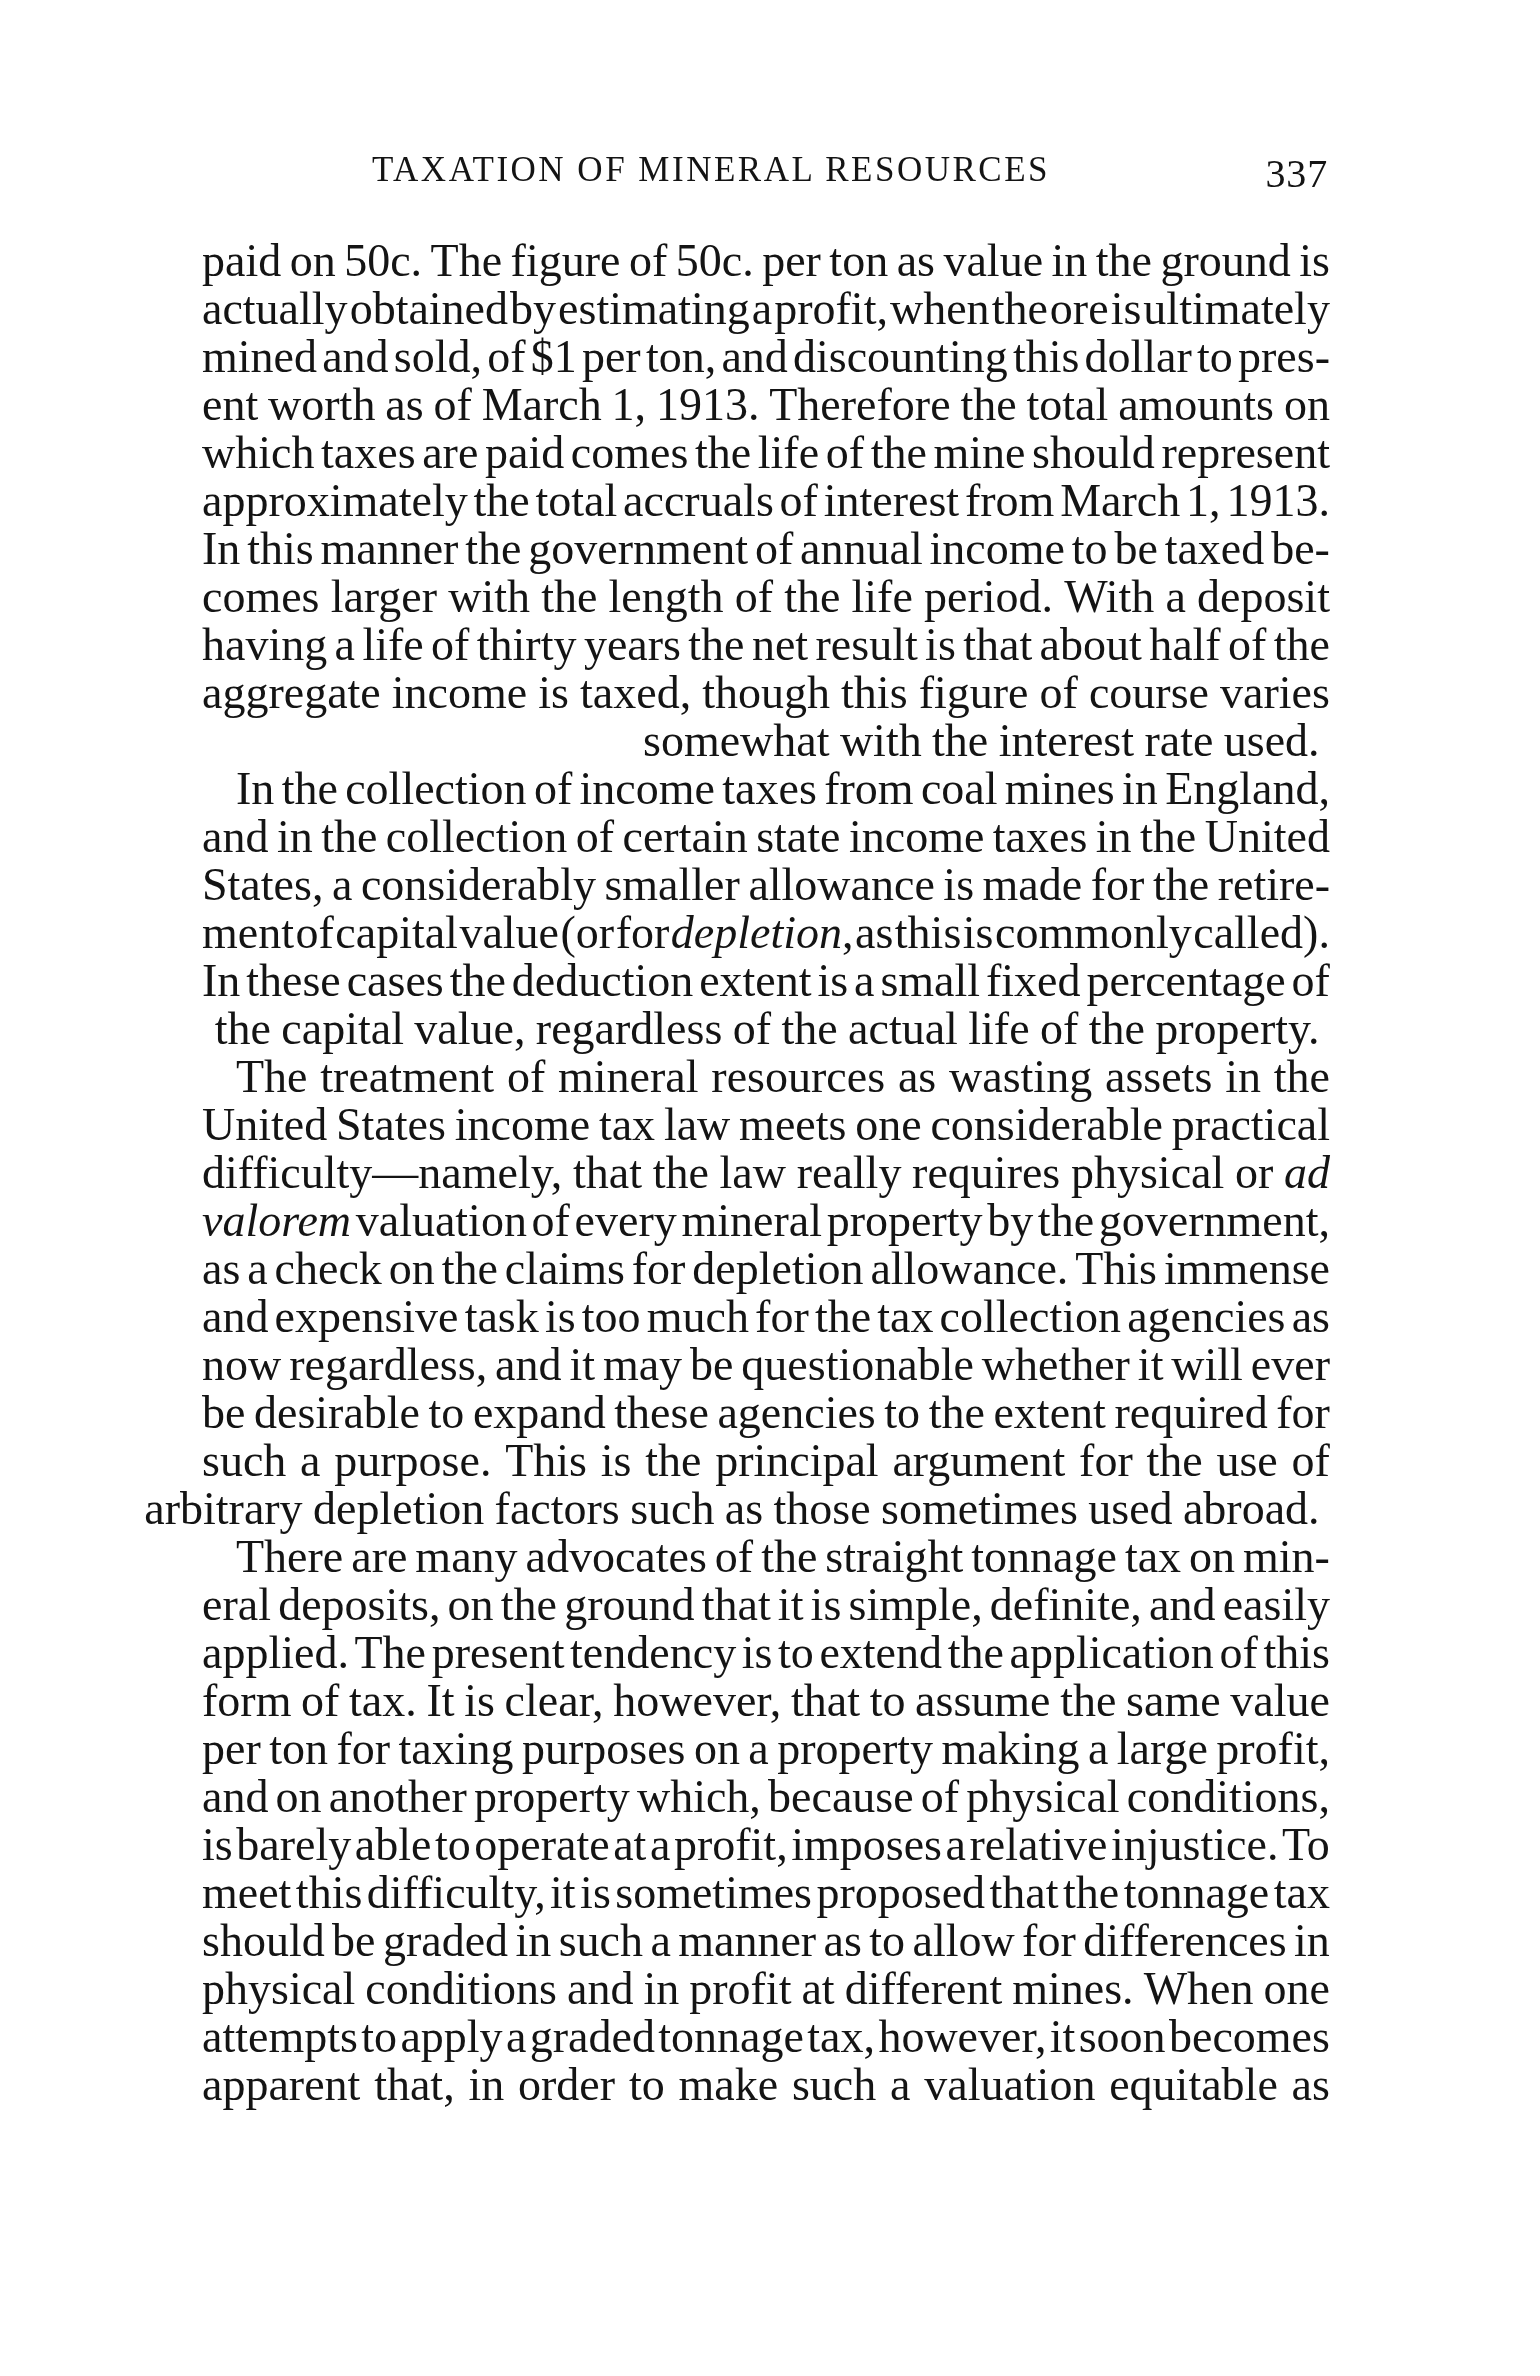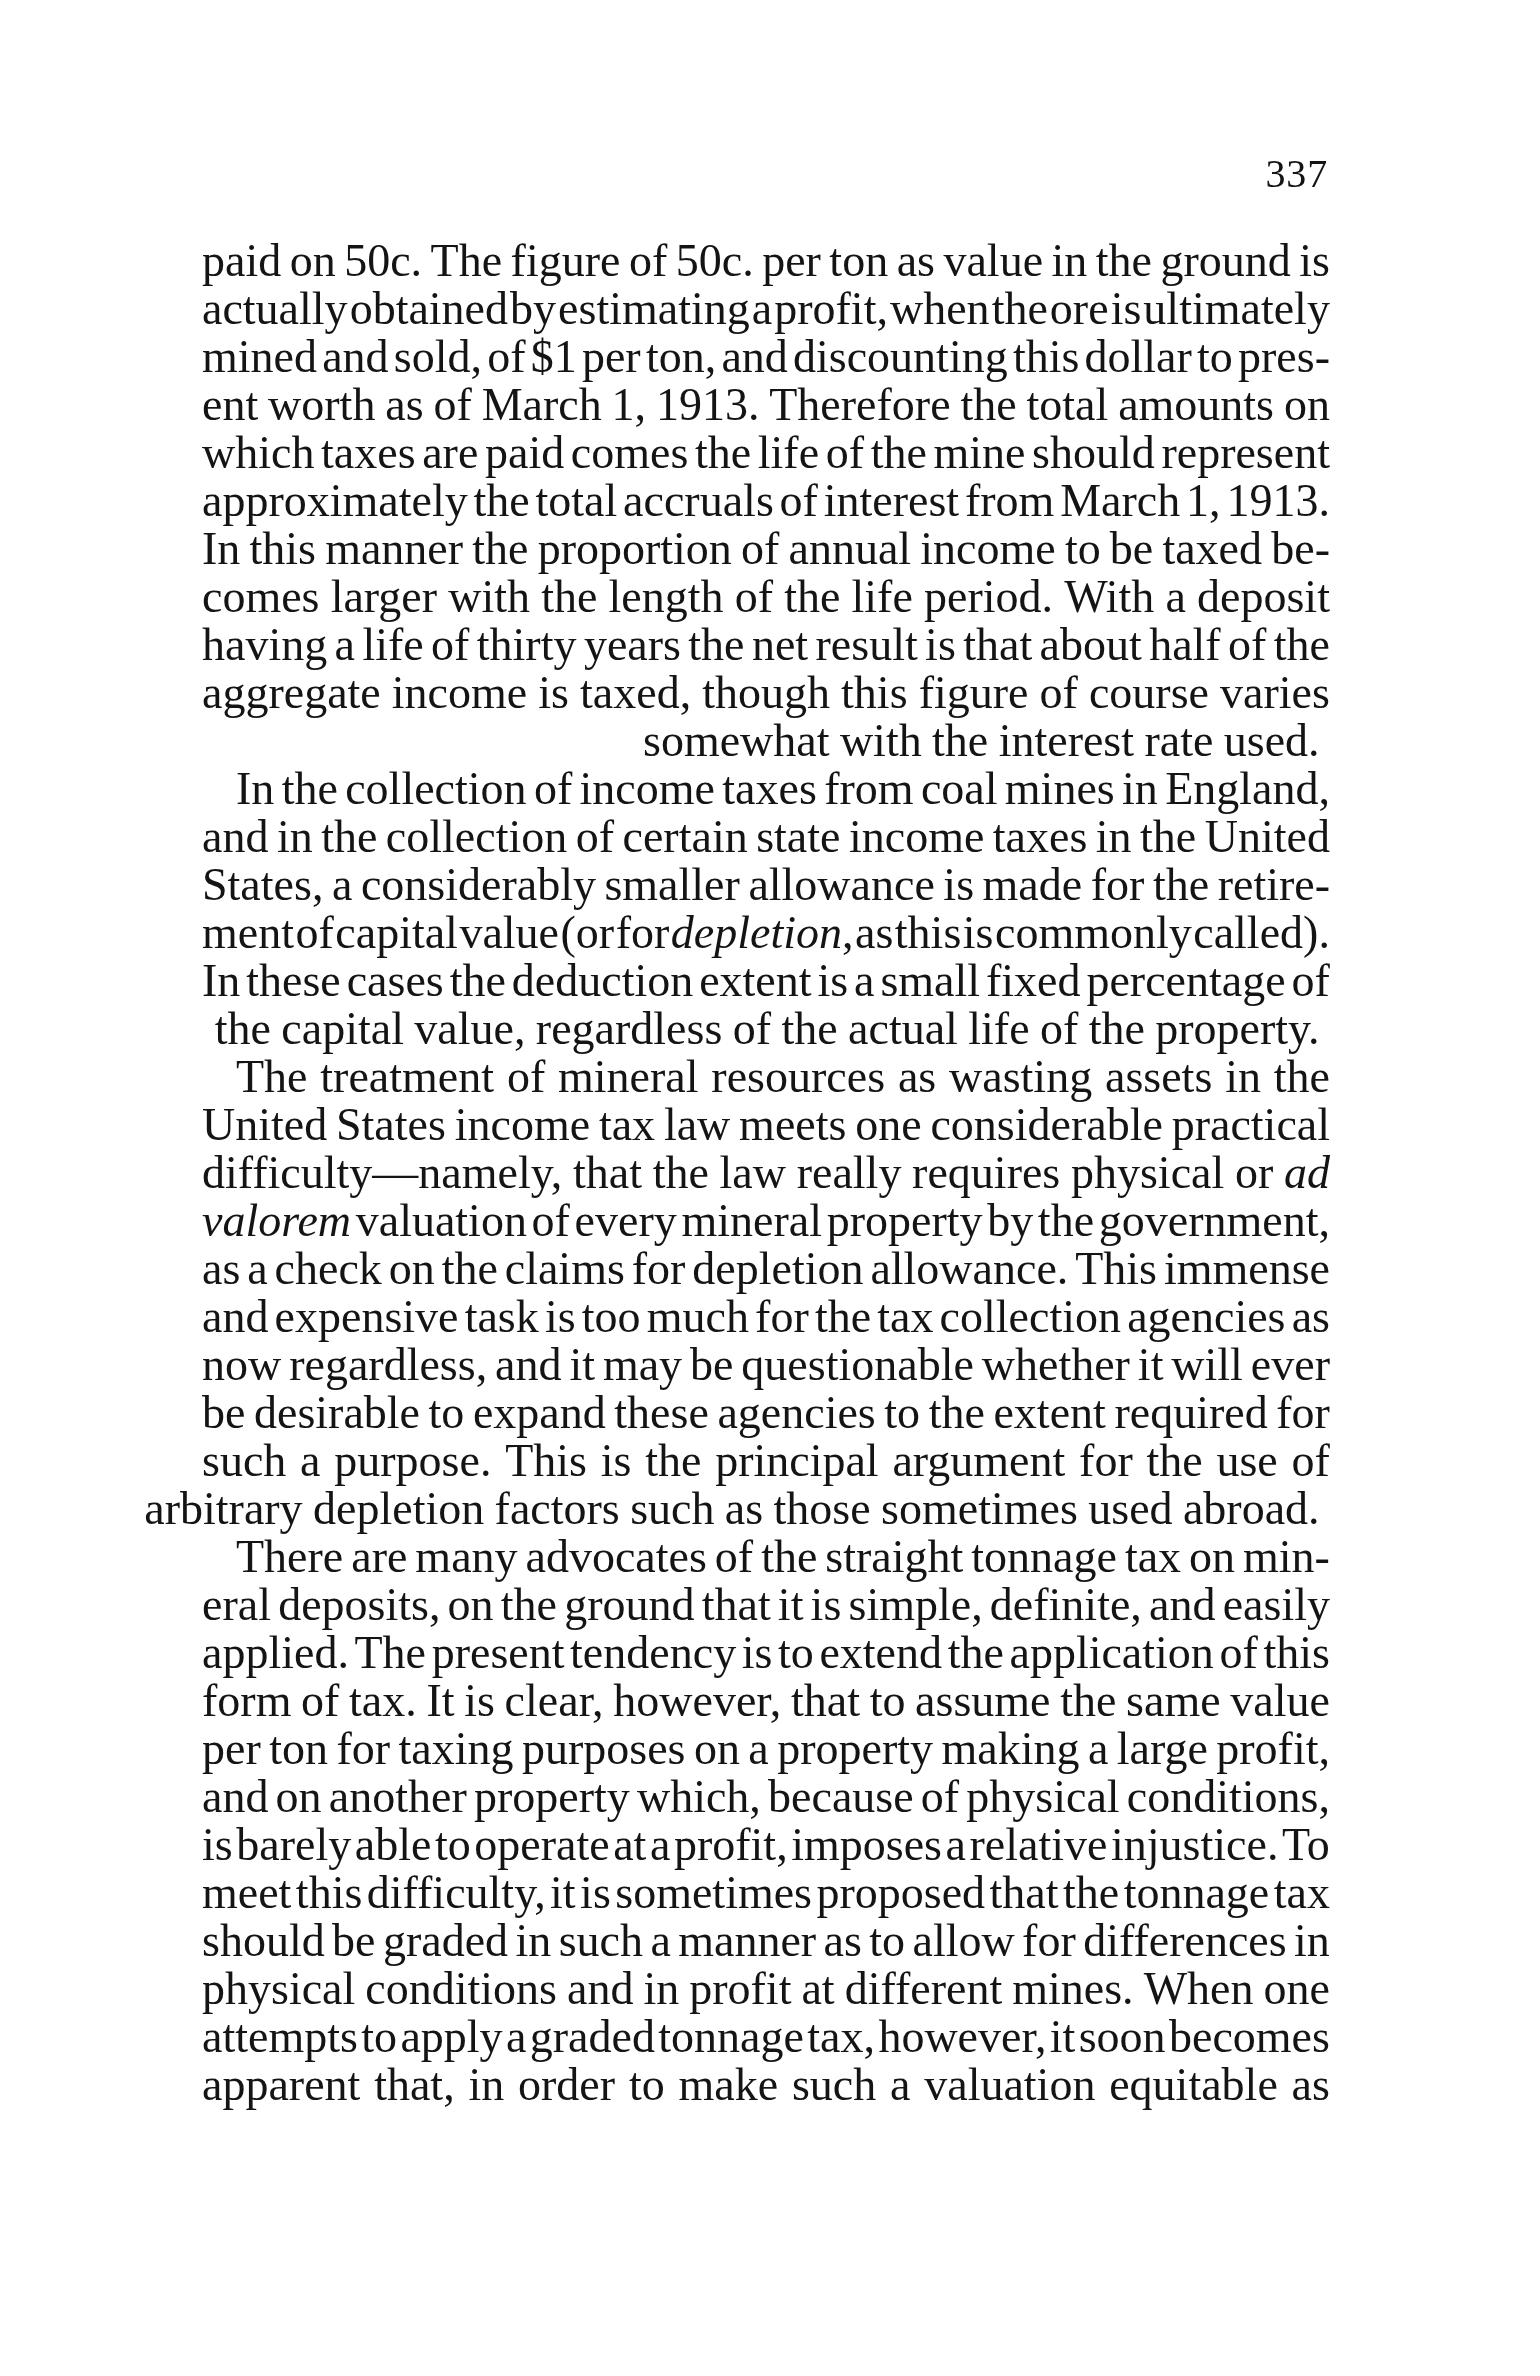--- a/index.html
+++ b/index.html
@@ -65,31 +65,32 @@
     }
     .jline.last .w { margin-right: 10.4px; }
     .jline.indent { padding-left: 34px; }
     .w { display: inline-block; }
   </style>
 </head>
 <body>
 
 <div class="page">
   <div class="running-head">
+    <span class="running-title">TAXATION OF MINERAL RESOURCES</span>
     <span class="page-number">337</span>
   </div>
   <div class="body-text" id="body-text">
       <div>
         <div class="jline"><span class="w">paid</span><span class="w">on</span><span class="w">50c.</span><span class="w">The</span><span class="w">figure</span><span class="w">of</span><span class="w">50c.</span><span class="w">per</span><span class="w">ton</span><span class="w">as</span><span class="w">value</span><span class="w">in</span><span class="w">the</span><span class="w">ground</span><span class="w">is</span></div>
         <div class="jline"><span class="w">actually</span><span class="w">obtained</span><span class="w">by</span><span class="w">estimating</span><span class="w">a</span><span class="w">profit,</span><span class="w">when</span><span class="w">the</span><span class="w">ore</span><span class="w">is</span><span class="w">ultimately</span></div>
         <div class="jline"><span class="w">mined</span><span class="w">and</span><span class="w">sold,</span><span class="w">of</span><span class="w">$1</span><span class="w">per</span><span class="w">ton,</span><span class="w">and</span><span class="w">discounting</span><span class="w">this</span><span class="w">dollar</span><span class="w">to</span><span class="w">pres-</span></div>
         <div class="jline"><span class="w">ent</span><span class="w">worth</span><span class="w">as</span><span class="w">of</span><span class="w">March</span><span class="w">1,</span><span class="w">1913.</span><span class="w">Therefore</span><span class="w">the</span><span class="w">total</span><span class="w">amounts</span><span class="w">on</span></div>
         <div class="jline"><span class="w">which</span><span class="w">taxes</span><span class="w">are</span><span class="w">paid</span><span class="w">comes</span><span class="w">the</span><span class="w">life</span><span class="w">of</span><span class="w">the</span><span class="w">mine</span><span class="w">should</span><span class="w">represent</span></div>
         <div class="jline"><span class="w">approximately</span><span class="w">the</span><span class="w">total</span><span class="w">accruals</span><span class="w">of</span><span class="w">interest</span><span class="w">from</span><span class="w">March</span><span class="w">1,</span><span class="w">1913.</span></div>
-        <div class="jline"><span class="w">In</span><span class="w">this</span><span class="w">manner</span><span class="w">the</span><span class="w">proportion</span><span class="w">of</span><span class="w">annual</span><span class="w">income</span><span class="w">to</span><span class="w">be</span><span class="w">taxed</span><span class="w">be-</span></div>
+        <div class="jline"><span class="w">In</span><span class="w">this</span><span class="w">manner</span><span class="w">the</span><span class="w">government</span><span class="w">of</span><span class="w">annual</span><span class="w">income</span><span class="w">to</span><span class="w">be</span><span class="w">taxed</span><span class="w">be-</span></div>
         <div class="jline"><span class="w">comes</span><span class="w">larger</span><span class="w">with</span><span class="w">the</span><span class="w">length</span><span class="w">of</span><span class="w">the</span><span class="w">life</span><span class="w">period.</span><span class="w">With</span><span class="w">a</span><span class="w">deposit</span></div>
         <div class="jline"><span class="w">having</span><span class="w">a</span><span class="w">life</span><span class="w">of</span><span class="w">thirty</span><span class="w">years</span><span class="w">the</span><span class="w">net</span><span class="w">result</span><span class="w">is</span><span class="w">that</span><span class="w">about</span><span class="w">half</span><span class="w">of</span><span class="w">the</span></div>
         <div class="jline"><span class="w">aggregate</span><span class="w">income</span><span class="w">is</span><span class="w">taxed,</span><span class="w">though</span><span class="w">this</span><span class="w">figure</span><span class="w">of</span><span class="w">course</span><span class="w">varies</span></div>
         <div class="jline last"><span class="w">somewhat</span><span class="w">with</span><span class="w">the</span><span class="w">interest</span><span class="w">rate</span><span class="w">used.</span></div>
       </div>
       <div>
         <div class="jline indent"><span class="w">In</span><span class="w">the</span><span class="w">collection</span><span class="w">of</span><span class="w">income</span><span class="w">taxes</span><span class="w">from</span><span class="w">coal</span><span class="w">mines</span><span class="w">in</span><span class="w">England,</span></div>
         <div class="jline"><span class="w">and</span><span class="w">in</span><span class="w">the</span><span class="w">collection</span><span class="w">of</span><span class="w">certain</span><span class="w">state</span><span class="w">income</span><span class="w">taxes</span><span class="w">in</span><span class="w">the</span><span class="w">United</span></div>
         <div class="jline"><span class="w">States,</span><span class="w">a</span><span class="w">considerably</span><span class="w">smaller</span><span class="w">allowance</span><span class="w">is</span><span class="w">made</span><span class="w">for</span><span class="w">the</span><span class="w">retire-</span></div>
         <div class="jline"><span class="w">ment</span><span class="w">of</span><span class="w">capital</span><span class="w">value</span><span class="w">(or</span><span class="w">for</span><span class="w"><em>depletion</em>,</span><span class="w">as</span><span class="w">this</span><span class="w">is</span><span class="w">commonly</span><span class="w">called).</span></div>

